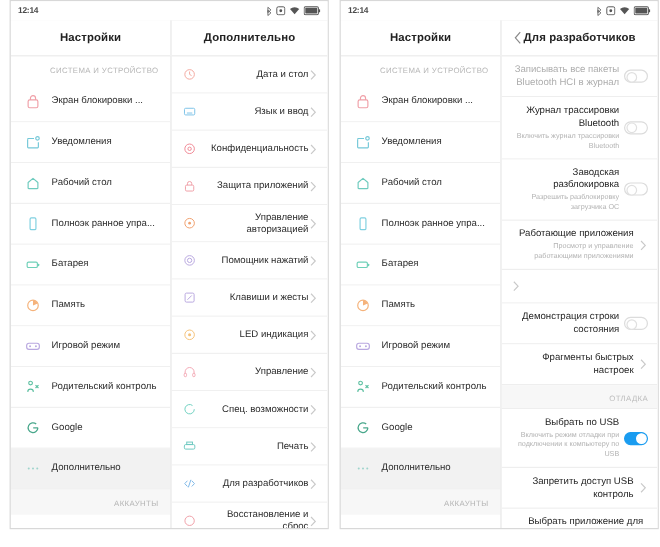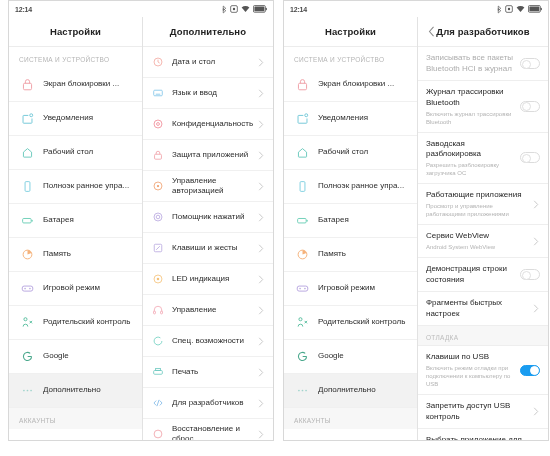--- a/index.html
+++ b/index.html
@@ -57,20 +57,21 @@
     display: flex;
     min-height: 0;
     background: #f4f4f4;
   }
   .pane {
     height: 100%;
     overflow: hidden;
     box-sizing: border-box;
     background: #ffffff;
     position: relative;
+    text-align: right;
   }
   .pane-left  { width: 134px; border-right: 1px solid #e2e2e2; }
   .pane-right { width: 130px; background: #f4f4f4; }
   .pane-right .pane-scroll { background: #ffffff; }
 
   .pane-header {
     height: 30px;
     display: flex;
     align-items: center;
     justify-content: center;
@@ -803,24 +804,20 @@
               <div class="dev-sub">Просмотр и управление работающими приложениями</div>
             </div>
             <span class="chev">
                 <svg width="6" height="9" viewBox="0 0 7 11">
                   <path d="M1.3 1 L5.6 5.5 L1.3 10" fill="none" stroke="currentColor" stroke-width="1.2"></path>
                 </svg>
               </span>
           </div>
 
           <div class="dev-row">
-            <div class="dev-texts">
-              <div class="dev-title">Сервис WebView</div>
-              <div class="dev-sub">Android System WebView</div>
-            </div>
             <span class="chev">
                 <svg width="6" height="9" viewBox="0 0 7 11">
                   <path d="M1.3 1 L5.6 5.5 L1.3 10" fill="none" stroke="currentColor" stroke-width="1.2"></path>
                 </svg>
               </span>
           </div>
 
           <div class="dev-row">
             <div class="dev-texts">
               <div class="dev-title">Демонстрация строки состояния</div>
@@ -838,21 +835,21 @@
                 <svg width="6" height="9" viewBox="0 0 7 11">
                   <path d="M1.3 1 L5.6 5.5 L1.3 10" fill="none" stroke="currentColor" stroke-width="1.2"></path>
                 </svg>
               </span>
           </div>
 
           <div class="dev-group-label">ОТЛАДКА</div>
 
           <div class="dev-row">
             <div class="dev-texts">
-              <div class="dev-title">Клавиши по USB</div>
+              <div class="dev-title">Выбрать по USB</div>
               <div class="dev-sub">Включить режим отладки при подключении к компьютеру по USB</div>
             </div>
             <div class="toggle on">
                 <span class="knob"></span>
               </div>
           </div>
 
           <div class="dev-row">
             <div class="dev-texts">
               <div class="dev-title">Запретить доступ USB контроль</div>

